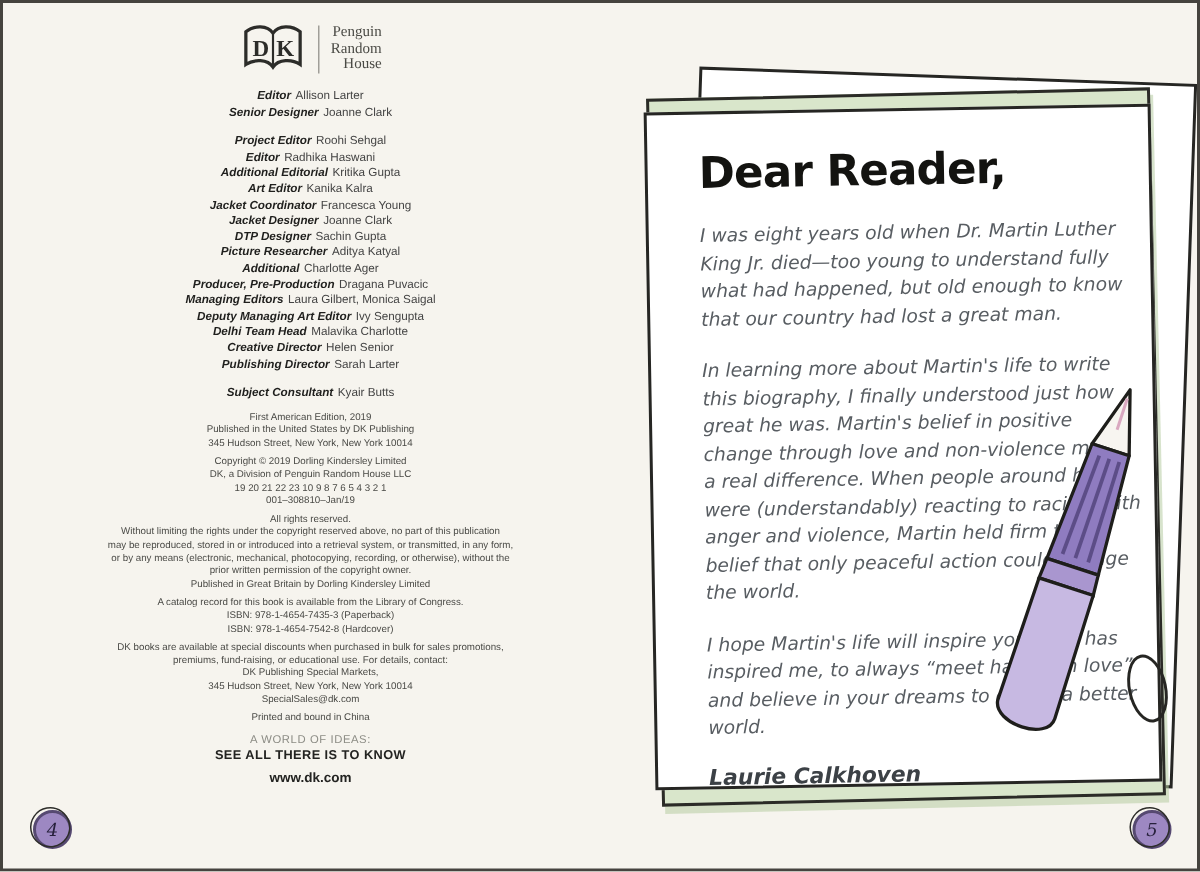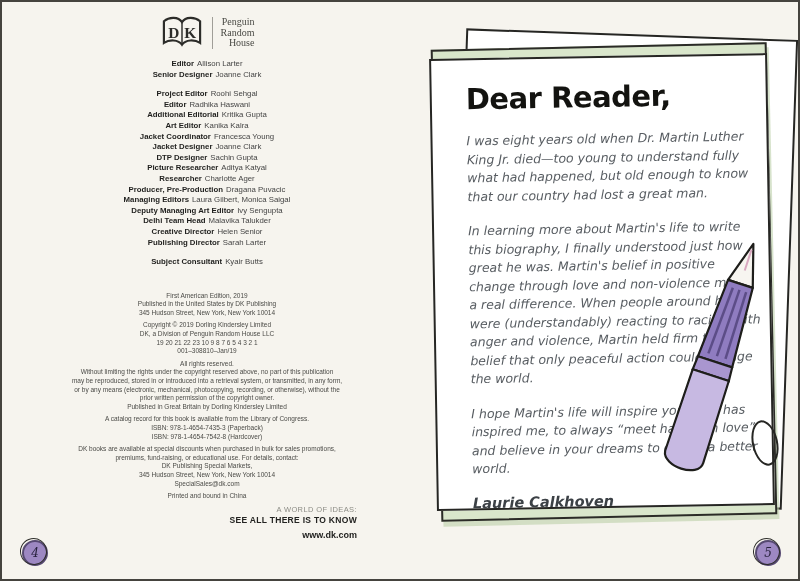--- a/index.html
+++ b/index.html
@@ -18,49 +18,49 @@
   }
   .left-col { position:absolute; left:55px; top:12px; width:300px; }
 
   .logo-row { display:flex; justify-content:center; align-items:center; margin-bottom:7px; }
   .book-icon { display:block; }
   .logo-divider { width:1px; height:32px; background:#a09e98; margin:0 8px; }
   .imprint { font-family:"Liberation Serif", serif; font-size:10px; line-height:10.5px;
              color:#4a4a45; text-align:right; white-space:pre-line; }
 
   .credits { font-size:7.8px; line-height:10.6px; color:#444; }
-  .credits .role { font-weight:bold; color:#1f1f1d; margin-right:3px; }
+  .credits .role { font-weight:bold; color:#1f1f1d; margin-right:3px;font-style:italic; }
   .credits-top { margin-bottom:9px; }
   .credits-main { margin-bottom:9px; }
-  .credits-consultants { margin-bottom:24px; }
+  .credits-consultants { margin-bottom:7px; }
 
   .legal { font-size:6.5px; line-height:8.6px; color:#4a4a46; white-space:pre-line; margin-bottom:4px; }
 
-  .footer-ideas { margin-top:0;text-align:right; }
+  .footer-ideas { margin-top:0; }
   .tagline-light { font-size:7.5px; letter-spacing:.4px; color:#8c8c85; }
   .tagline-bold  { font-size:8.5px; font-weight:bold; letter-spacing:.3px; color:#232321; margin-top:1px; }
   .website { font-size:9px; font-weight:bold; color:#232321; margin-top:5px; }
 
   
   .page-circle {
     position:absolute; width:26px; height:26px; border-radius:50%;
     background:#9d88c2; border:2px solid #564971;
     display:flex; align-items:center; justify-content:center;
     font-family:"DejaVu Serif", serif; font-style:italic;
     font-size:12px; color:#27213c;
   }
   .page-circle::after {
     content:""; position:absolute; left:-4px; top:-4px; right:-1px; bottom:-1px;
     border:1.5px solid #2d2d2a; border-radius:50%; transform:rotate(-10deg);
   }
   .circle-left  { left:20px;  top:538px; }
   .circle-right { left:753px; top:538px; }
 
   
-  .page-right { position:absolute; left:400px; top:0; width:398px; height:500px; }
+  .page-right { position:absolute; left:400px; top:16px; width:398px; height:500px; }
 
   .sheet { position:absolute; border:2px solid #262623; }
   .sheet-back  { left:56px; top:32px; width:332px; height:470px; background:#ffffff; transform:rotate(2deg); }
   .sheet-green { left:34px; top:44px; width:336px; height:472px; background:#d9e6cb; border-color:#2b2b27;
                  transform:rotate(-1.3deg); box-shadow:2px 5px 0 rgba(183,204,163,.55); }
   .sheet-front { left:31px; top:54px; width:338px; height:452px; background:#ffffff; transform:rotate(-1deg); }
 
   .letter-body { padding:22px 28px 18px 34px; text-align:left; }
   .letter-title {
     font-family:"DejaVu Sans", sans-serif; font-weight:800; font-size:29px;
@@ -109,25 +109,25 @@
 
       <div class="credits credits-main">
         <div><span class="role">Project Editor</span><span class="name">Roohi Sehgal</span></div>
         <div><span class="role">Editor</span><span class="name">Radhika Haswani</span></div>
         <div><span class="role">Additional Editorial</span><span class="name">Kritika Gupta</span></div>
         <div><span class="role">Art Editor</span><span class="name">Kanika Kalra</span></div>
         <div><span class="role">Jacket Coordinator</span><span class="name">Francesca Young</span></div>
         <div><span class="role">Jacket Designer</span><span class="name">Joanne Clark</span></div>
         <div><span class="role">DTP Designer</span><span class="name">Sachin Gupta</span></div>
         <div><span class="role">Picture Researcher</span><span class="name">Aditya Katyal</span></div>
-        <div><span class="role">Researcher</span><span class="name">Charlotte Ager</span></div>
+        <div><span class="role">Additional</span><span class="name">Charlotte Ager</span></div>
         <div><span class="role">Producer, Pre-Production</span><span class="name">Dragana Puvacic</span></div>
         <div><span class="role">Managing Editors</span><span class="name">Laura Gilbert, Monica Saigal</span></div>
         <div><span class="role">Deputy Managing Art Editor</span><span class="name">Ivy Sengupta</span></div>
-        <div><span class="role">Delhi Team Head</span><span class="name">Malavika Talukder</span></div>
+        <div><span class="role">Delhi Team Head</span><span class="name">Malavika Charlotte</span></div>
         <div><span class="role">Creative Director</span><span class="name">Helen Senior</span></div>
         <div><span class="role">Publishing Director</span><span class="name">Sarah Larter</span></div>
       </div>
 
       <div class="credits credits-consultants">
         <div><span class="role">Subject Consultant</span><span class="name">Kyair Butts</span></div>
       </div>
 
       <div class="legal">First American Edition, 2019
 Published in the United States by DK Publishing

